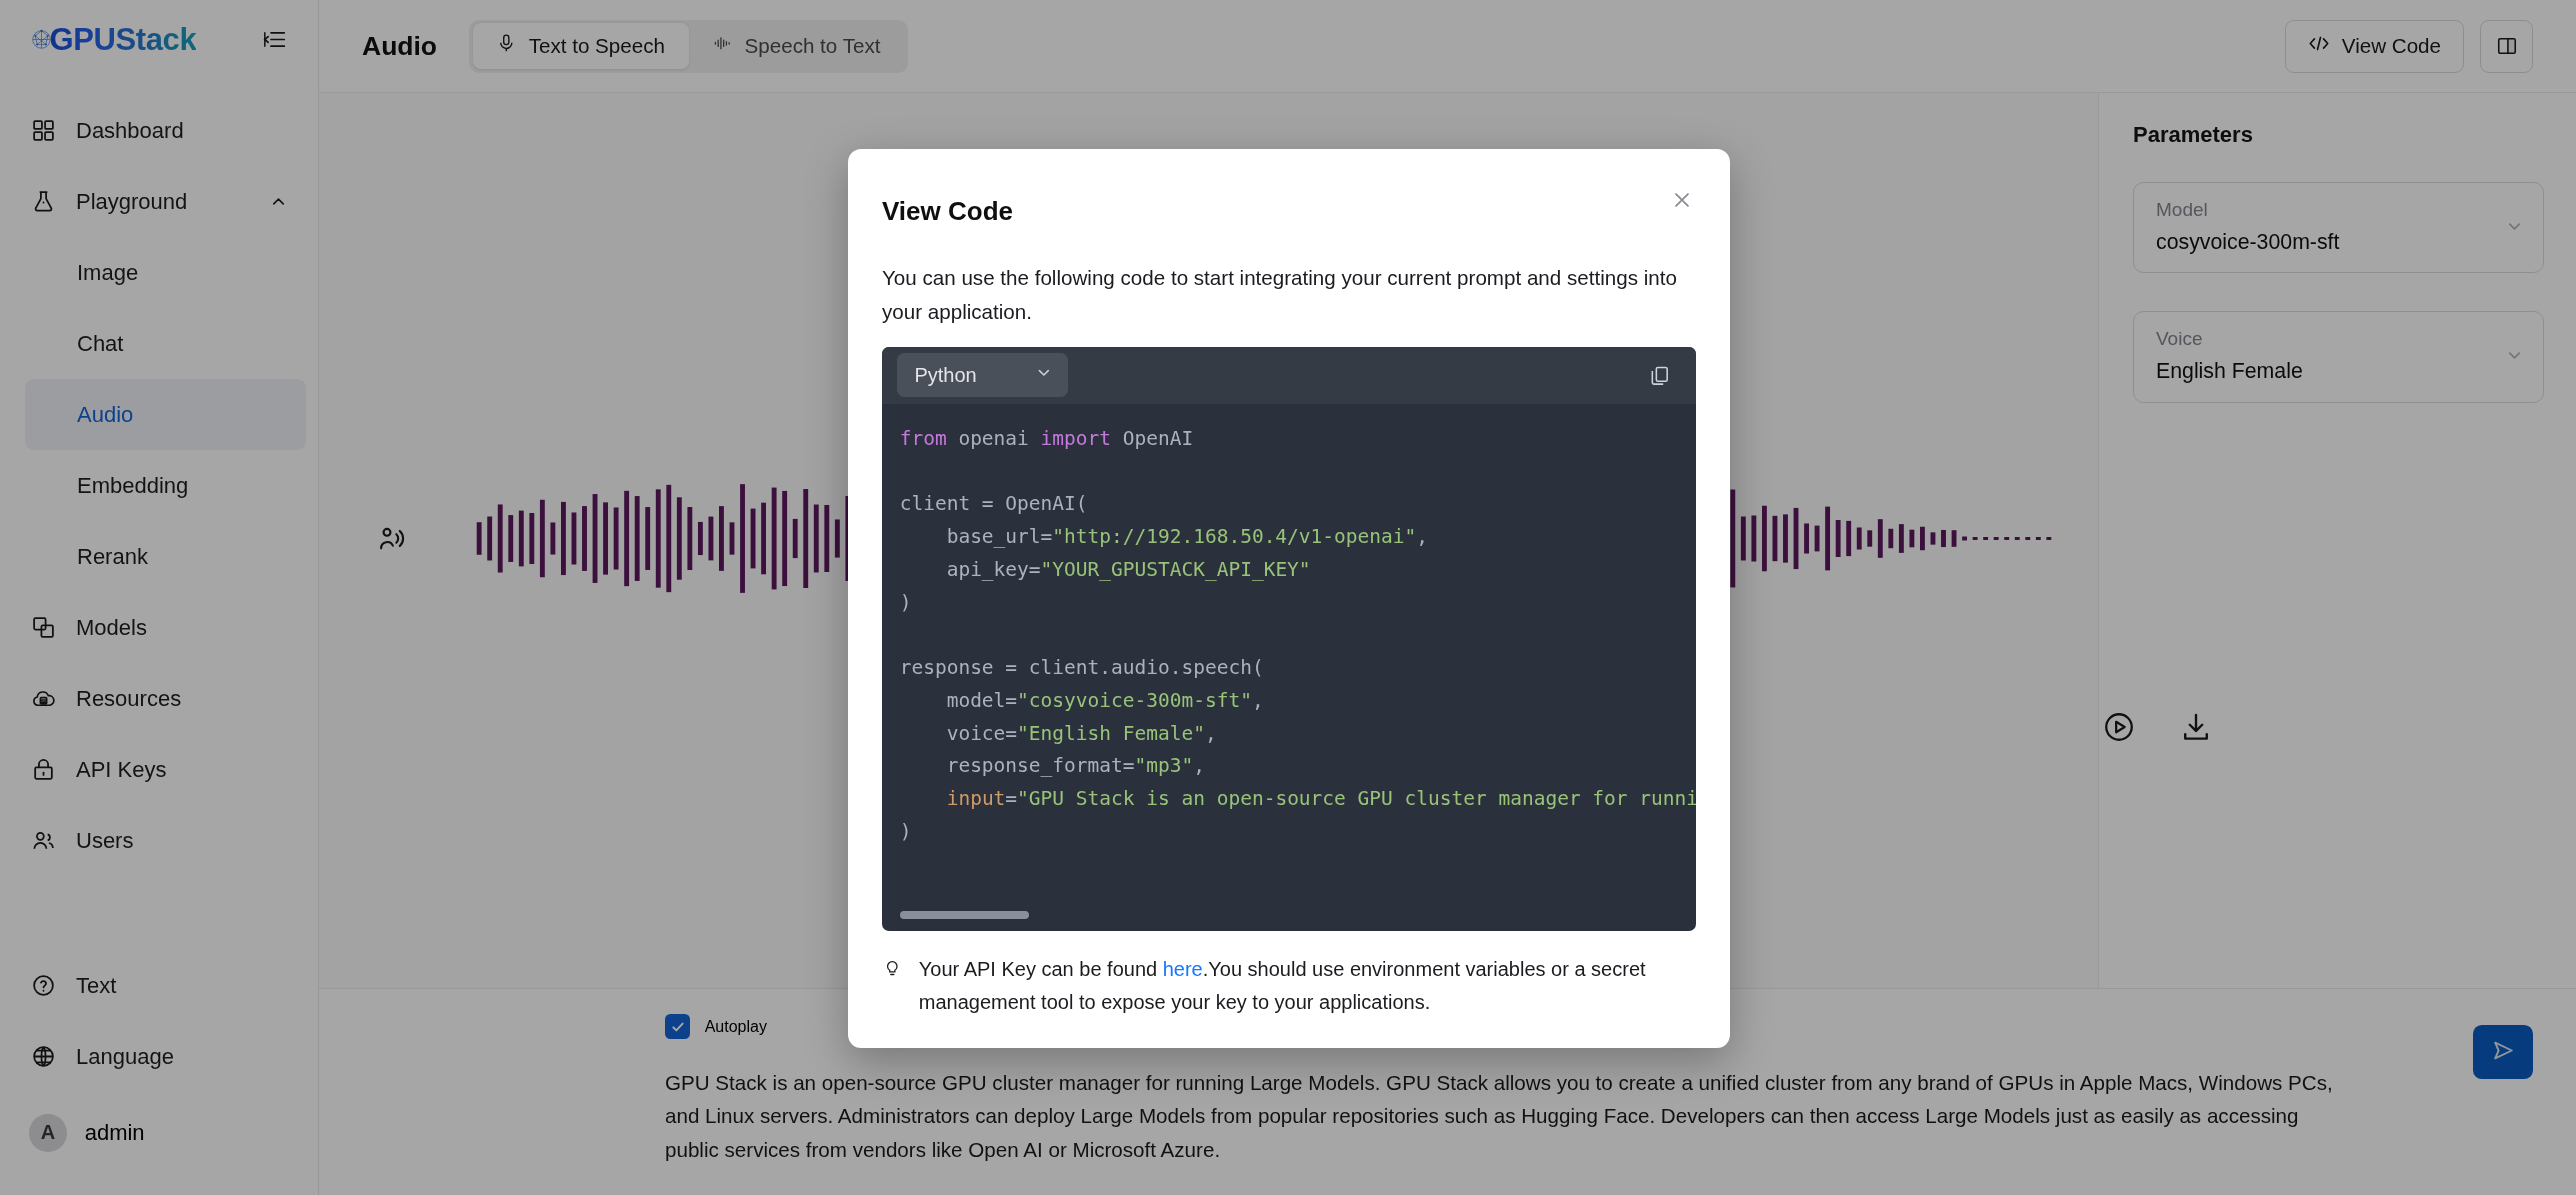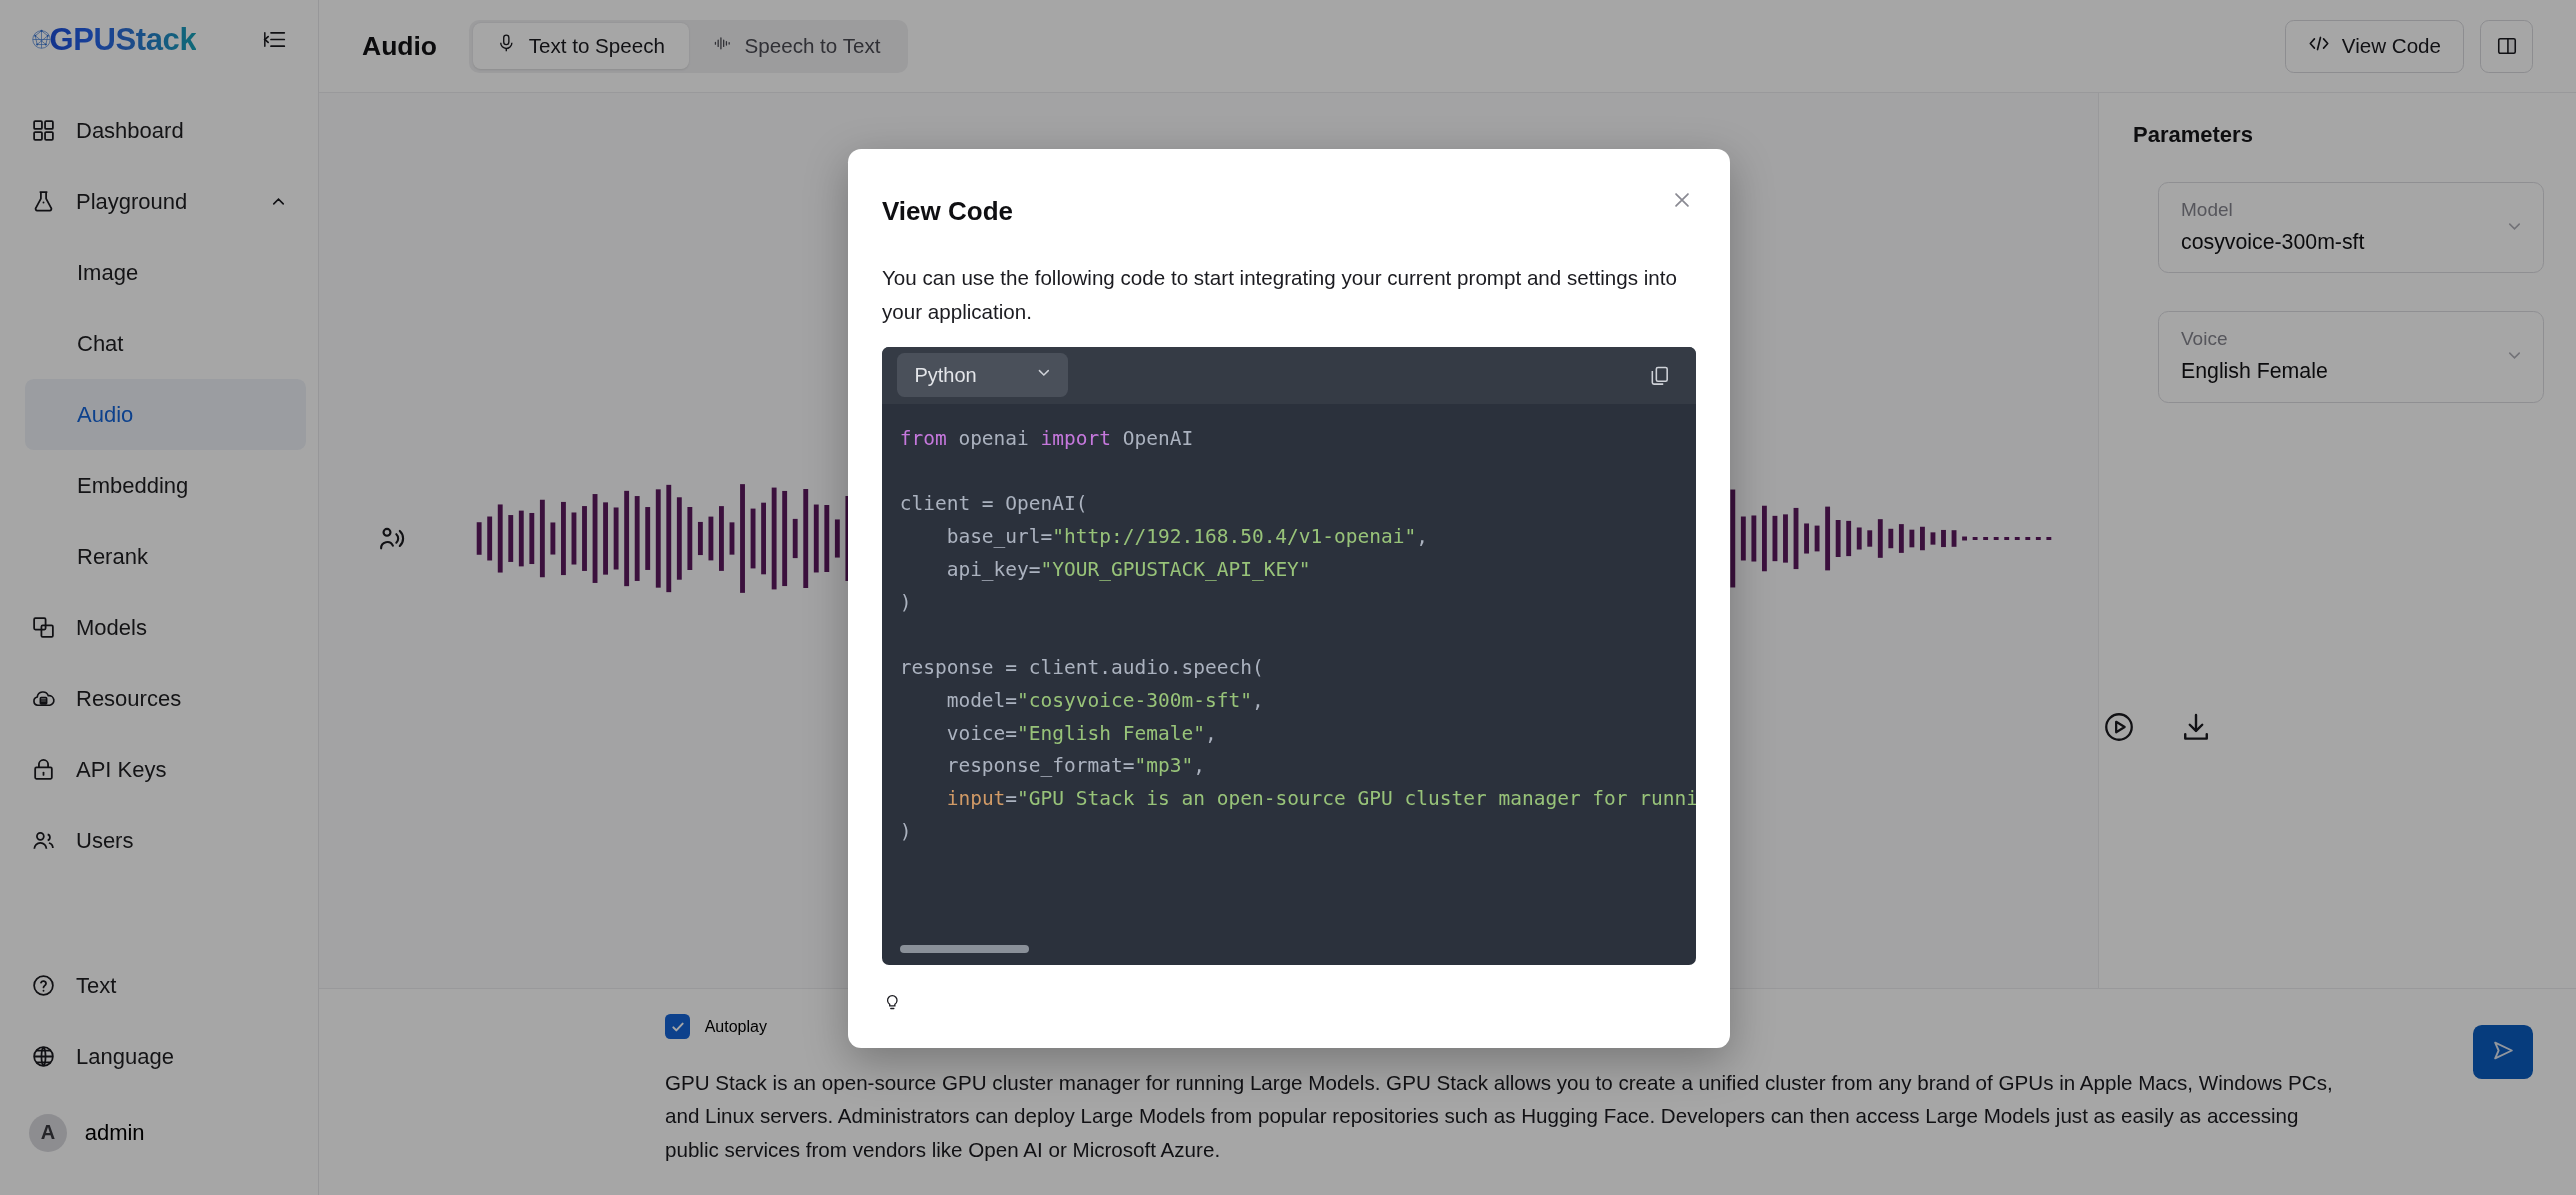--- a/index.html
+++ b/index.html
@@ -121,21 +121,21 @@
 
   
   .params {
     flex: 0 0 478px; border-left: 0.7px solid #ececef;
     background: #ffffff; padding: 29px 32px 0 34px;
   }
   .params-title { font-size: 22px; font-weight: 600; color: #16161a; margin-bottom: 34px; }
   .field {
     border: 0.7px solid #dcdce1; border-radius: 10.3px;
     padding: 16px 22px 17.7px 22px; margin-bottom: 38px;
-    position: relative; cursor: pointer; background: #fff; margin-left: 25px;
+    position: relative; cursor: pointer; background: #fff;
   }
   .field-label { font-size: 19px; color: #85858e; margin-bottom: 8.8px; }
   .field-value { font-size: 21.3px; color: #121215; }
   .field-chev { position: absolute; right: 19px; top: 50%; transform: translateY(-50%); }
 
   
   .bottombar {
     border-top: 0.7px solid #ececef; background: #ffffff;
     padding: 25px 43px 29px 346px; position: relative;
     min-height: 166px;
@@ -693,15 +693,18 @@
     </div>
   </div>
 
   <div class="modal-foot">
     <span class="bulb">
       <svg width="20.6" height="20.6" viewBox="0 0 24 24" fill="none" stroke="#1b1b20" stroke-width="1.5" stroke-linecap="round">
         <path d="M9 15.5a5.5 5.5 0 1 1 6 0v1.8h-6z"></path>
           <path d="M10.2 20.4h3.6"></path>
       </svg>
     </span>
+    <div class="foot-text">
+      <span>Your API Key can be found </span><span class="foot-link">here</span><span>.You should use environment variables or a secret management tool to expose your key to your applications.</span>
+    </div>
   </div>
 </div>
 
 
 </body></html>

